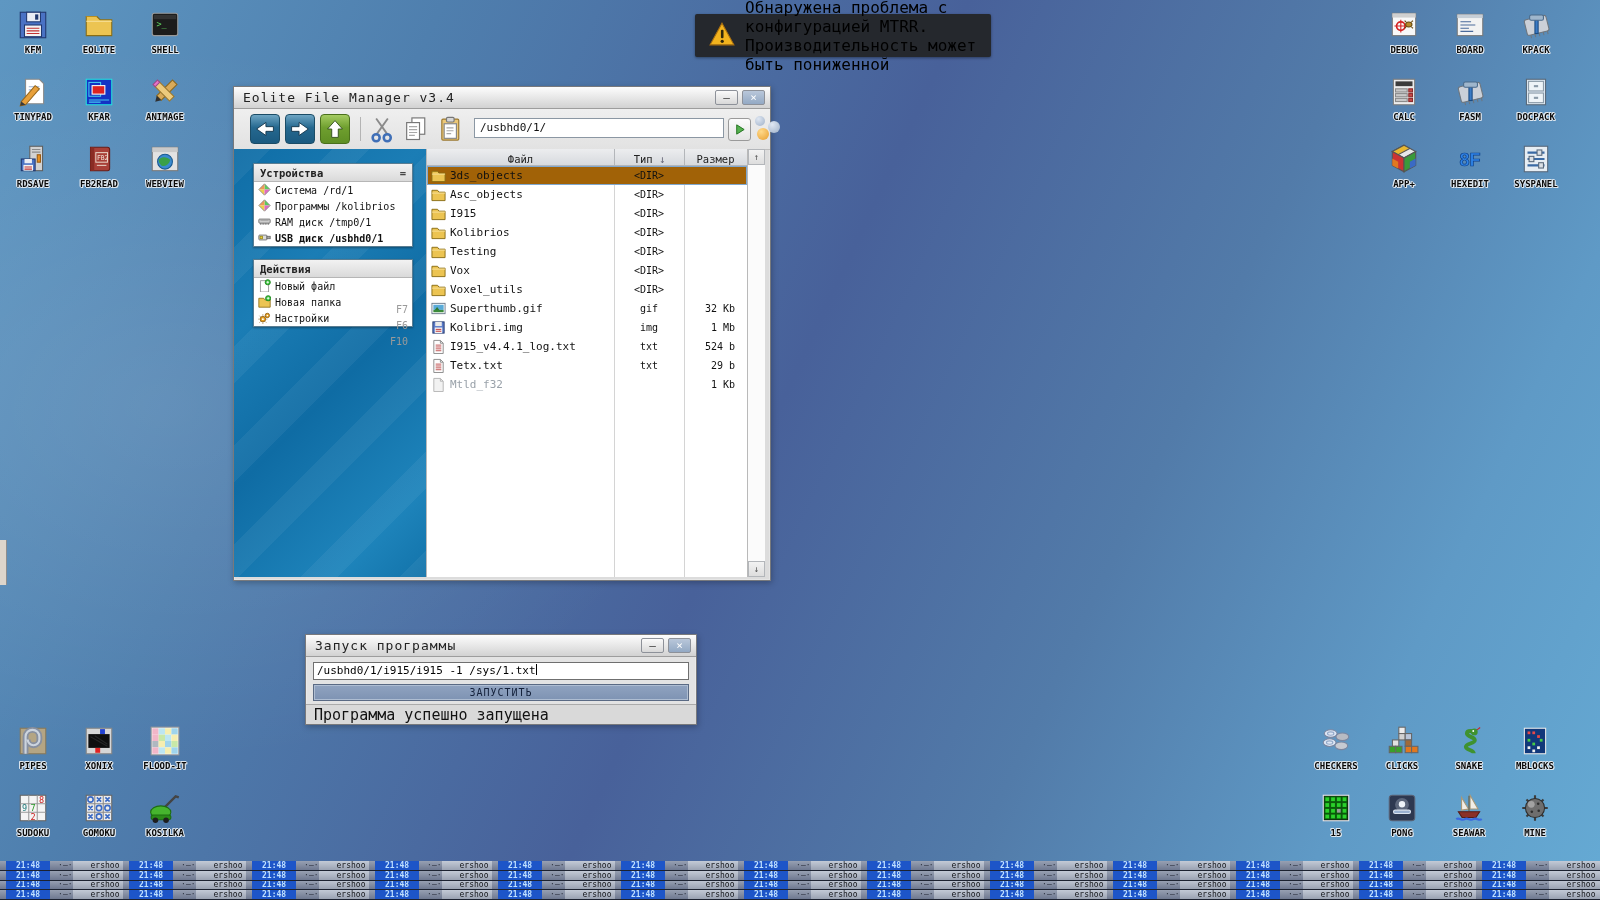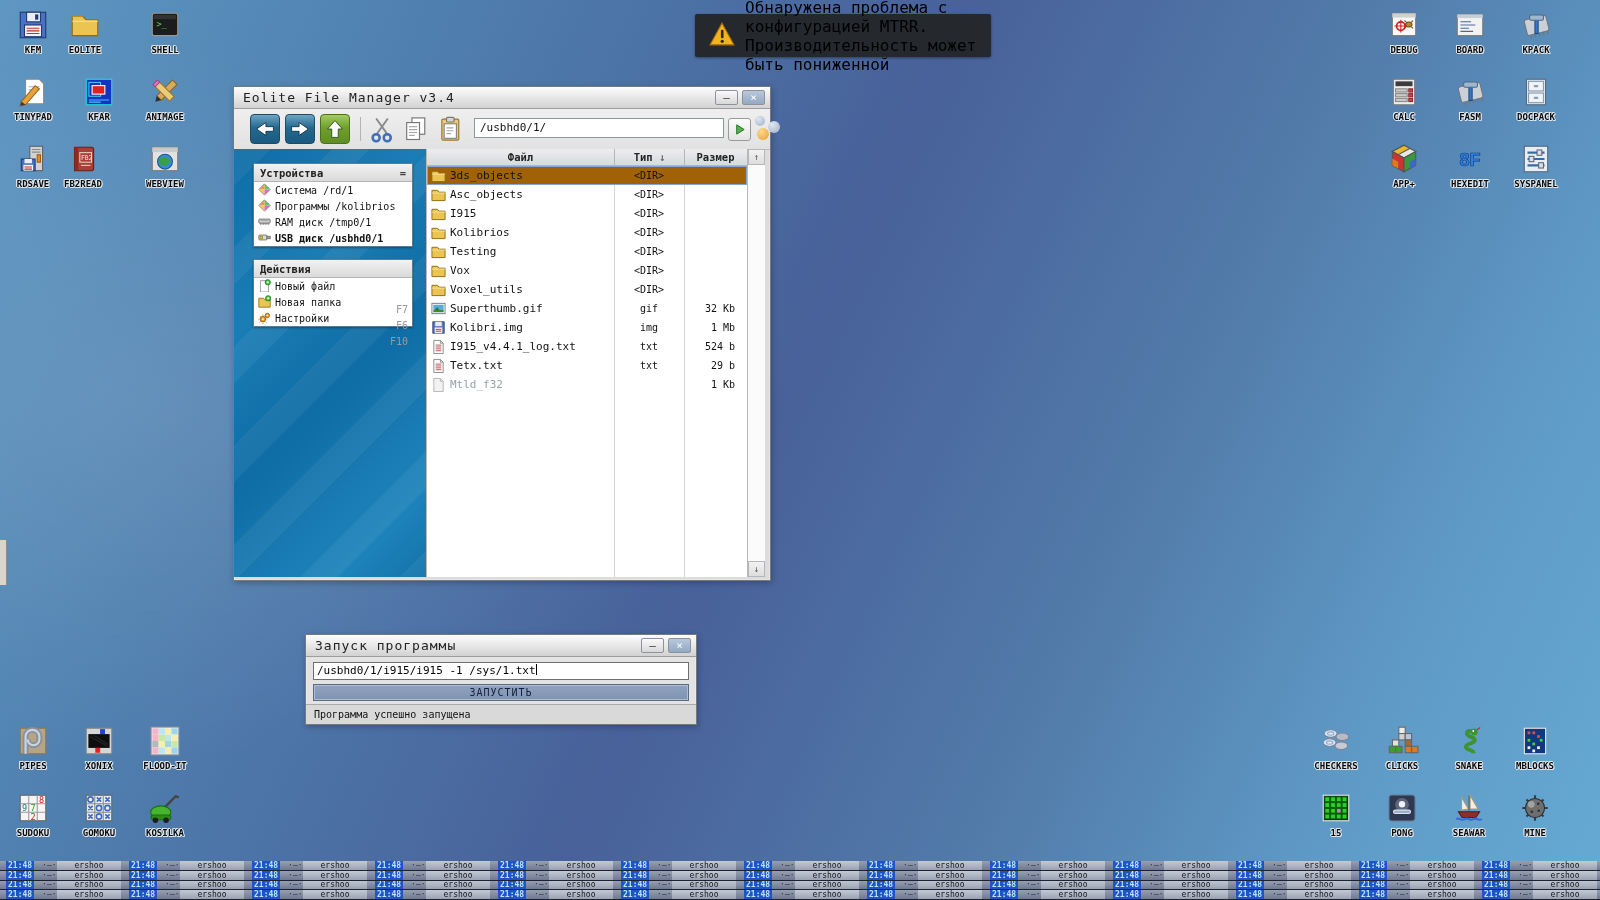--- a/index.html
+++ b/index.html
@@ -50,50 +50,50 @@
     display:flex;align-items:center;font-size:10.5px;font-weight:bold;color:#222;padding:0 6px;}
   .panelhdr .eq{margin-left:auto;color:#444;font-weight:bold;cursor:pointer;}
   .pitem{height:16px;display:flex;align-items:center;gap:4px;padding:0 4px;font-size:10px;color:#111;cursor:pointer;white-space:nowrap;}
   .pitem svg{width:13px;height:13px;flex:0 0 13px;}
   .pitem.bold{font-weight:bold;}
   .pitem .fkey{margin-left:auto;color:#9a9a9a;margin-top:46px;}
   #eo-files{width:320px;background:#fff;position:relative;border-left:1px solid #b9b9b9;}
   .colline{position:absolute;top:0;bottom:0;width:1px;background:#d4d4d4;}
   #eo-filehdr{height:16px;display:flex;background:linear-gradient(#ecedef,#d7dade);border-bottom:1px solid #b3b6ba;
     font-size:10.5px;color:#222;position:relative;z-index:2;}
-  #eo-filehdr div{display:flex;align-items:center;justify-content:center;box-sizing:border-box;border-right:1px solid #b3b6ba;cursor:pointer;font-weight:bold;}
+  #eo-filehdr div{display:flex;align-items:flex-end;justify-content:center;box-sizing:border-box;border-right:1px solid #b3b6ba;cursor:pointer;}
   .frow{height:19px;display:flex;align-items:center;font-size:11px;color:#111;position:relative;z-index:1;cursor:pointer;}
   .frow.sel{background:#a16207;box-shadow:0 0 0 1px #7fa7cf inset;}
   .frow.dim .fname{color:#9aa2aa;}
   .fic{width:15px;height:15px;margin:0 4px 0 4px;flex:0 0 15px;}
   .fic svg{width:15px;height:15px;}
   .fname{width:164px;white-space:nowrap;overflow:hidden;}
   .ftype{width:70px;text-align:center;font-size:10px;}
   .fsize{width:60px;text-align:right;padding-right:9px;font-size:10px;box-sizing:border-box;}
   #eo-scroll{width:17px;background:#fbfbfb;border-left:1px solid #b9b9b9;position:relative;}
   .sbtn{position:absolute;left:0;right:0;height:16px;background:linear-gradient(#f2f2f2,#dddddd);border:1px solid #b3b6ba;
     box-sizing:border-box;display:flex;align-items:center;justify-content:center;font-size:9px;color:#555;cursor:pointer;}
   
   #rundlg{left:305px;top:634px;width:390px;height:89px;background:#e3e3e3;}
   #run-input{position:absolute;left:7px;right:7px;top:27px;height:16px;background:#fff;border:1px solid #6f6f6f;
     font-size:11px;line-height:15px;padding:0 3px;color:#000;white-space:nowrap;overflow:hidden;}
   #run-input .caret{display:inline-block;width:1px;height:11px;background:#000;vertical-align:-1px;}
   #run-btn{position:absolute;left:7px;right:7px;top:49px;height:15px;background:linear-gradient(#90a3c0,#7e93b3);
     border:1px solid #5a6a84;box-shadow:0 0 0 1px #aebdd2 inset;display:flex;align-items:center;justify-content:center;
     font-size:10px;color:#13203a;letter-spacing:1px;cursor:pointer;text-align:center;}
   #run-status{position:absolute;left:0;right:0;bottom:0;height:19px;background:#d9d9d9;border-top:1px solid #ababab;
-    font-size:10px;color:#111;display:flex;align-items:center;padding-left:8px;}
+    font-size:15px;color:#111;display:flex;align-items:center;padding-left:8px;}
   
   #glitch{position:absolute;left:0;top:861px;width:1600px;height:39px;background:#242b3a;display:flex;overflow:hidden;}
   .gtile{width:123px;flex:0 0 123px;display:flex;}
   .gbar{width:7px;background:linear-gradient(90deg,#0f4a0f,#278927 40%,#0f4a0f);}
   .gcol{flex:1;display:flex;flex-direction:column;}
   .grow{flex:1;display:flex;align-items:center;font-size:8px;line-height:9px;overflow:hidden;white-space:nowrap;
     background:linear-gradient(#97a0b2,#6e7890);border-bottom:1px solid #1c2230;}
-  .g-clock{color:#bfe0ff;background:#1d55c8;padding:0 2px;margin-left:6px;font-weight:bold;}
+  .g-clock{color:#bfe0ff;background:#1d55c8;padding:0 10px;margin-left:6px;font-weight:bold;}
   .g-dash{color:#2e3442;margin-left:8px;}
   .g-frag{color:#16181c;background:linear-gradient(#c3cad6,#9aa2b2);padding:0 18px;margin-left:auto;margin-right:3px;}
   
   #edge-art{position:absolute;left:0;top:540px;width:6px;height:45px;background:#ddd5cb;border-right:1px solid #8d8d8d;}
 </style>
 </head>
 <body>
 
 <div id="desktop">
 
@@ -103,21 +103,21 @@
           <svg viewBox="0 0 32 32">
             <rect x="4" y="4" width="24" height="24" fill="#4a72c4" stroke="#20386e"></rect>
             <rect x="10" y="4" width="13" height="9" fill="#e9edf5" stroke="#20386e"></rect>
             <rect x="18" y="6" width="3" height="5" fill="#20386e"></rect>
             <rect x="8" y="16" width="16" height="11" fill="#f3f3f3" stroke="#20386e"></rect>
             <path d="M10 19h12M10 21.5h12M10 24h12" stroke="#c23232" fill="none"></path>
           </svg>
         </span>
         <span class="dicon-label">KFM</span>
       </div>
-      <div class="dicon" style="left: 52px; top: 8px; text-align: right;">
+      <div class="dicon" style="left: 66px; top: 8px; text-align: right;">
         <span class="dicon-img">
           <svg viewBox="0 0 32 32">
             <path d="M4 8h10l3 3h11v15H4z" fill="#ecc452" stroke="#8a6d14"></path>
             <path d="M4 12.5h24" stroke="#f7e09a"></path>
             <path d="M4 8h10" stroke="#b98f1f"></path>
           </svg>
         </span>
         <span class="dicon-label">EOLITE</span>
       </div>
       <div class="dicon" style="left: 132px; top: 8px;">
@@ -174,21 +174,21 @@
             <path d="M15 7h8M15 9.5h8" stroke="#8a8a8a" fill="none"></path>
             <rect x="20" y="12" width="3" height="7" fill="#e89020" stroke="#9a5a10"></rect>
             <rect x="5" y="16" width="13" height="11" fill="#4a72c4" stroke="#20386e"></rect>
             <rect x="8" y="16" width="7" height="4" fill="#e9edf5"></rect>
             <rect x="7" y="21.5" width="9" height="5.5" fill="#f3f3f3"></rect>
             <path d="M8 23.5h7M8 25.5h7" stroke="#c23232" fill="none"></path>
           </svg>
         </span>
         <span class="dicon-label">RDSAVE</span>
       </div>
-      <div class="dicon" style="left: 50px; top: 142px;">
+      <div class="dicon" style="left: 66px; top: 142px;">
         <span class="dicon-img">
           <svg viewBox="0 0 32 32">
             <path d="M8 5h16a2 2 0 0 1 2 2v18a2 2 0 0 1-2 2H8z" fill="#a84038" stroke="#6a1c16"></path>
             <rect x="8" y="5" width="3.5" height="22" fill="#8a2c24"></rect>
             <rect x="13" y="10" width="11" height="9" fill="none" stroke="#e6cfc2"></rect>
             <text x="14" y="17" font-size="6" fill="#f2e2d8" font-family="monospace">FB2</text>
             <path d="M14 22h9" stroke="#e6cfc2"></path>
           </svg>
         </span>
         <span class="dicon-label">FB2READ</span>

